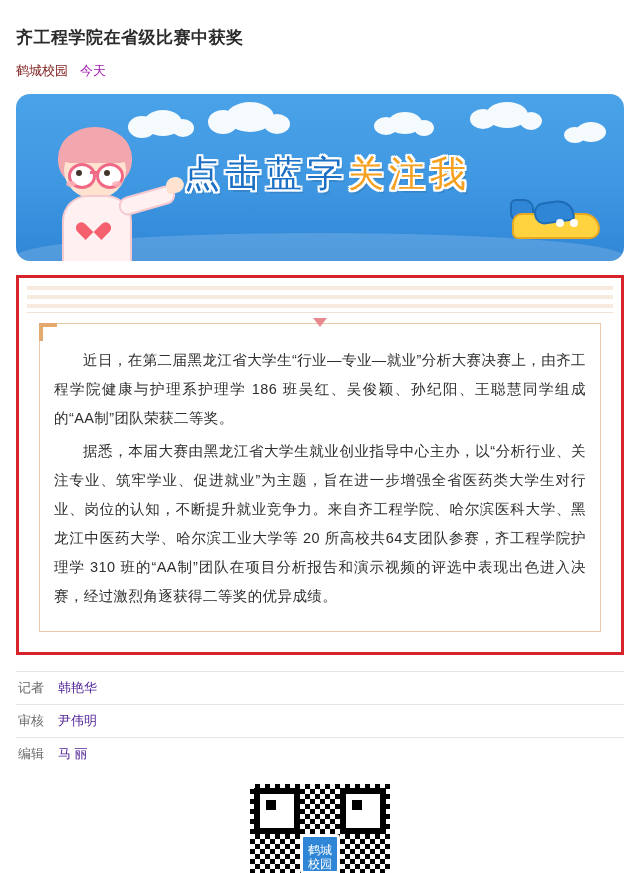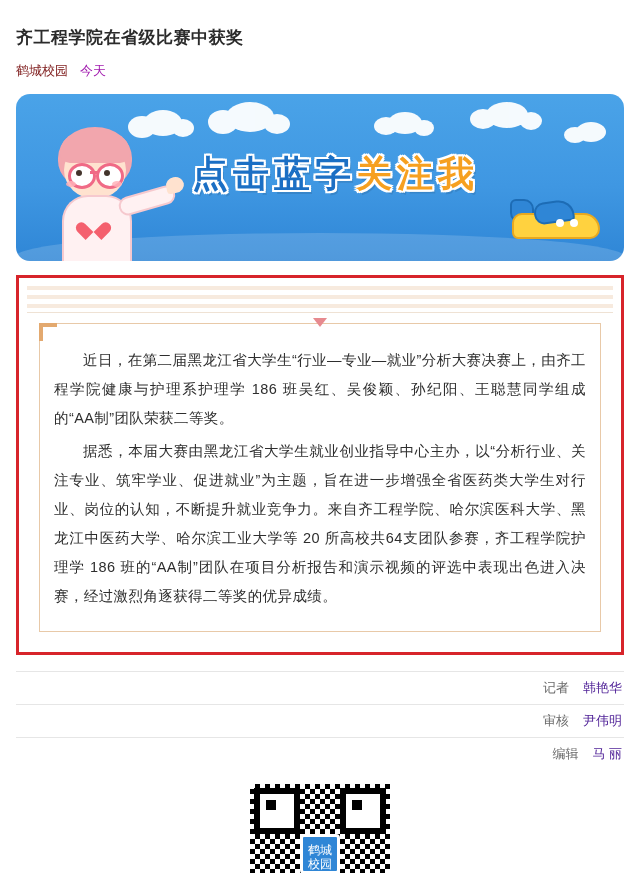--- a/index.html
+++ b/index.html
@@ -87,24 +87,24 @@
     left: 0; right: 0; bottom: 0;
     height: 28px;
     background: #ffffff;
     border-top-left-radius: 60% 100%;
     border-top-right-radius: 60% 100%;
     opacity: 0.16;
   }
 
   .banner-text {
     position: absolute;
-    left: 176px;
+    left: 168px;
     top: 62px;
     font-size: 36px;
-    font-weight: bold;
+    font-weight: normal;
     letter-spacing: 5px;
     line-height: 1;
     white-space: nowrap;
     text-shadow:
       2px 0 0 #fff, -2px 0 0 #fff, 0 2px 0 #fff, 0 -2px 0 #fff,
       2px 2px 0 #fff, -2px 2px 0 #fff, 2px -2px 0 #fff, -2px -2px 0 #fff,
       3px 4px 0 rgba(0,0,0,0.10);
   }
   .bt-blue { color: #1b6fc4; }
   .bt-orange { color: #f6a020; }
@@ -316,21 +316,20 @@
   .credits {
     margin-top: 16px;
   }
   .credit-row {
     display: flex;
     align-items: center;
     gap: 14px;
     font-size: 13px;
     color: #4a4a4a;
     padding: 7px 2px;
-    justify-content: flex-end;
   }
   .credit-row.bordered {
     border-top: 1px solid #e6e6e6;
   }
   .credit-label { color: #6b6b6b; }
   .credit-value { color: #4c1d95; }
 
   
   .qr-wrap {
     margin-top: 14px;
@@ -429,21 +428,21 @@
       <div class="win b"></div>
     </div>
   </div>
 
   <div class="content-frame">
     <div class="stripe-band"></div>
     <div class="inner-frame">
       <div class="corner-mark"></div>
       <div class="diamond"></div>
       <p class="body-p">近日，在第二届黑龙江省大学生“行业—专业—就业”分析大赛决赛上，由齐工程学院健康与护理系护理学 186 班吴红、吴俊颖、孙纪阳、王聪慧同学组成的“AA制”团队荣获二等奖。</p>
-      <p class="body-p">据悉，本届大赛由黑龙江省大学生就业创业指导中心主办，以“分析行业、关注专业、筑牢学业、促进就业”为主题，旨在进一步增强全省医药类大学生对行业、岗位的认知，不断提升就业竞争力。来自齐工程学院、哈尔滨医科大学、黑龙江中医药大学、哈尔滨工业大学等 20 所高校共64支团队参赛，齐工程学院护理学 186 班的“AA制”团队在项目分析报告和演示视频的评选中表现出色进入决赛，经过激烈角逐获得二等奖的优异成绩。</p>
+      <p class="body-p">据悉，本届大赛由黑龙江省大学生就业创业指导中心主办，以“分析行业、关注专业、筑牢学业、促进就业”为主题，旨在进一步增强全省医药类大学生对行业、岗位的认知，不断提升就业竞争力。来自齐工程学院、哈尔滨医科大学、黑龙江中医药大学、哈尔滨工业大学等 20 所高校共64支团队参赛，齐工程学院护理学 310 班的“AA制”团队在项目分析报告和演示视频的评选中表现出色进入决赛，经过激烈角逐获得二等奖的优异成绩。</p>
     </div>
   </div>
 
   <div class="credits">
     <div class="credit-row bordered">
       <span class="credit-label">记者</span>
       <span class="credit-value">韩艳华</span>
     </div>
     <div class="credit-row bordered">
       <span class="credit-label">审核</span>

